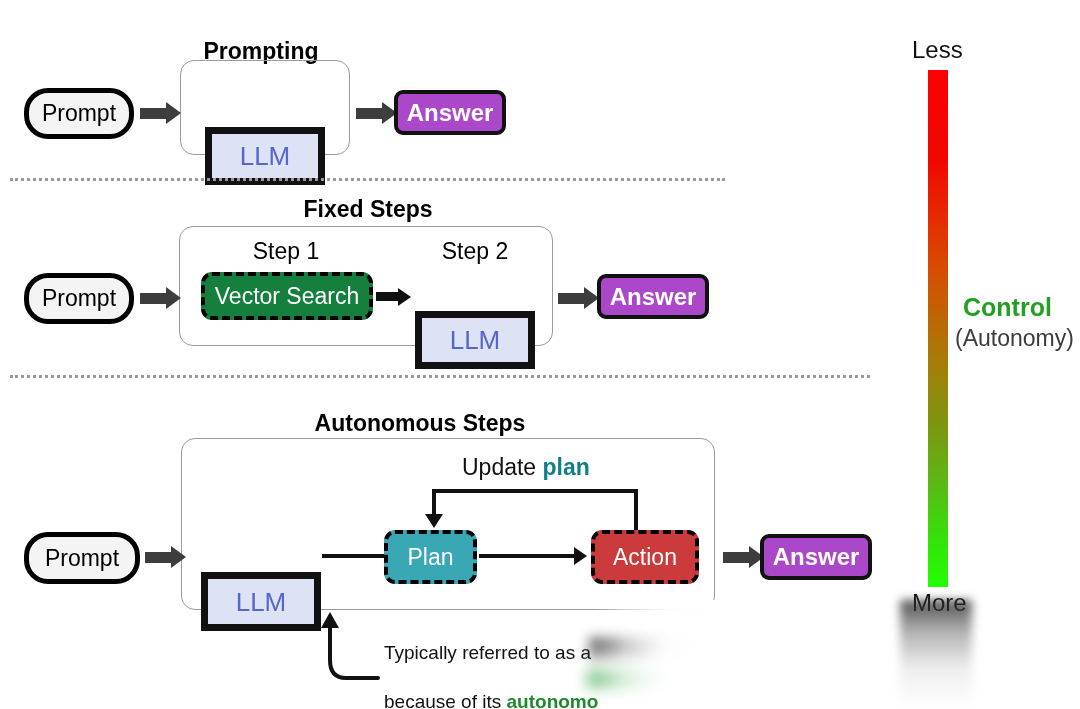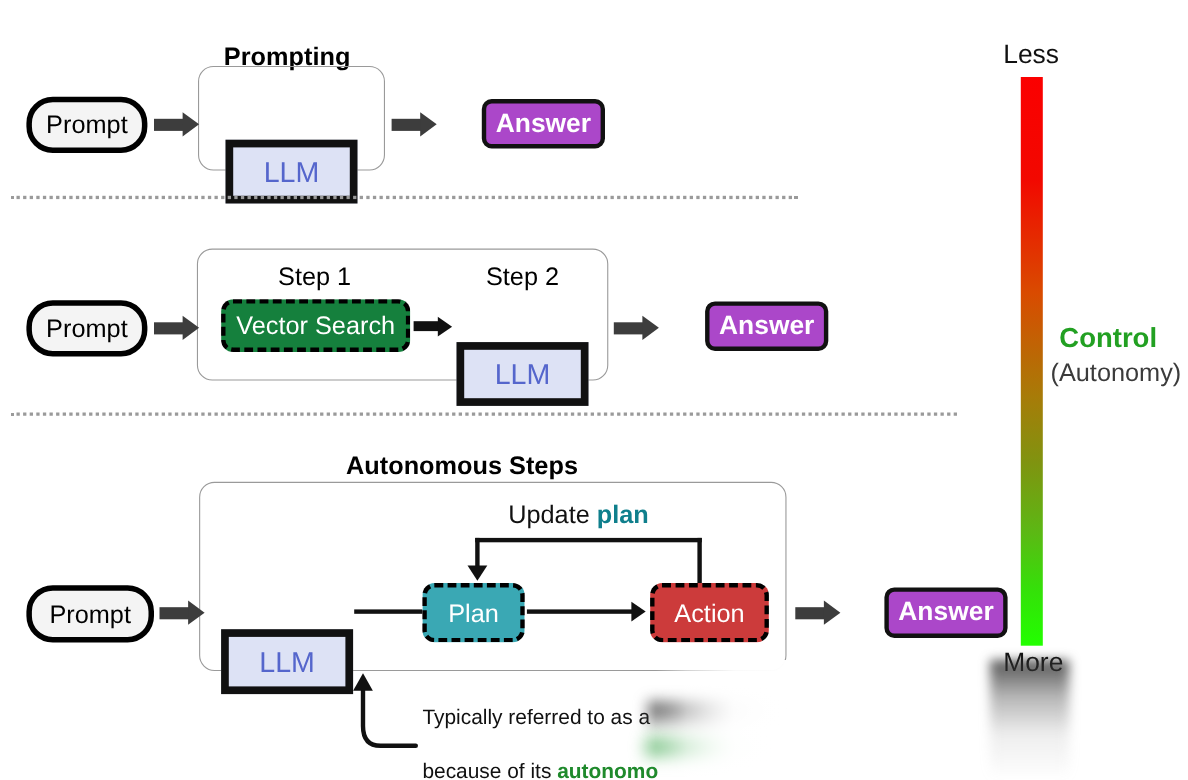--- a/index.html
+++ b/index.html
@@ -54,21 +54,20 @@
     color: #5566cc;
     margin-top: 44px;
   }
 
   .node-answer {
     background: #ab47c9;
     border: 4px solid #111111;
     border-radius: 9px;
     color: #ffffff;
     font-weight: bold;
-    margin-left: 44px;
   }
 
   .node-vector {
     background: #15803d;
     border: 4px dashed #000000;
     border-radius: 11px;
     color: #ffffff;
   }
 
   .node-plan {
@@ -213,20 +212,21 @@
 
   <div class="abs node node-llm" style="left:205px; top:83px; width:120px; height:58px; font-size:26px;">LLM</div>
 
   <div class="abs arrow-shaft" style="left:356px; top:108px; width:28px; height:11px;"></div>
   <div class="abs arrow-head" style="left:382px; top:102px;"></div>
 
   <div class="abs node node-answer" style="left:394px; top:90px; width:112px; height:45px; font-size:24px;">Answer</div>
 
   <div class="abs divider" style="left:10px; top:178px; width:715px;"></div>
 
+  <div class="abs section-title" style="left:288px; top:198px; width:160px; font-size:23px;">Fixed Steps</div>
 
   <div class="abs group-box" style="left:179px; top:226px; width:374px; height:120px;"></div>
 
   <div class="abs node node-prompt" style="left:24px; top:273px; width:110px; height:51px; font-size:23px;">Prompt</div>
 
   <div class="abs arrow-shaft" style="left:140px; top:293px; width:28px; height:11px;"></div>
   <div class="abs arrow-head" style="left:166px; top:287px;"></div>
 
   <div class="abs step-label" style="left:226px; top:240px; width:120px; font-size:23px;">Step 1</div>
 

